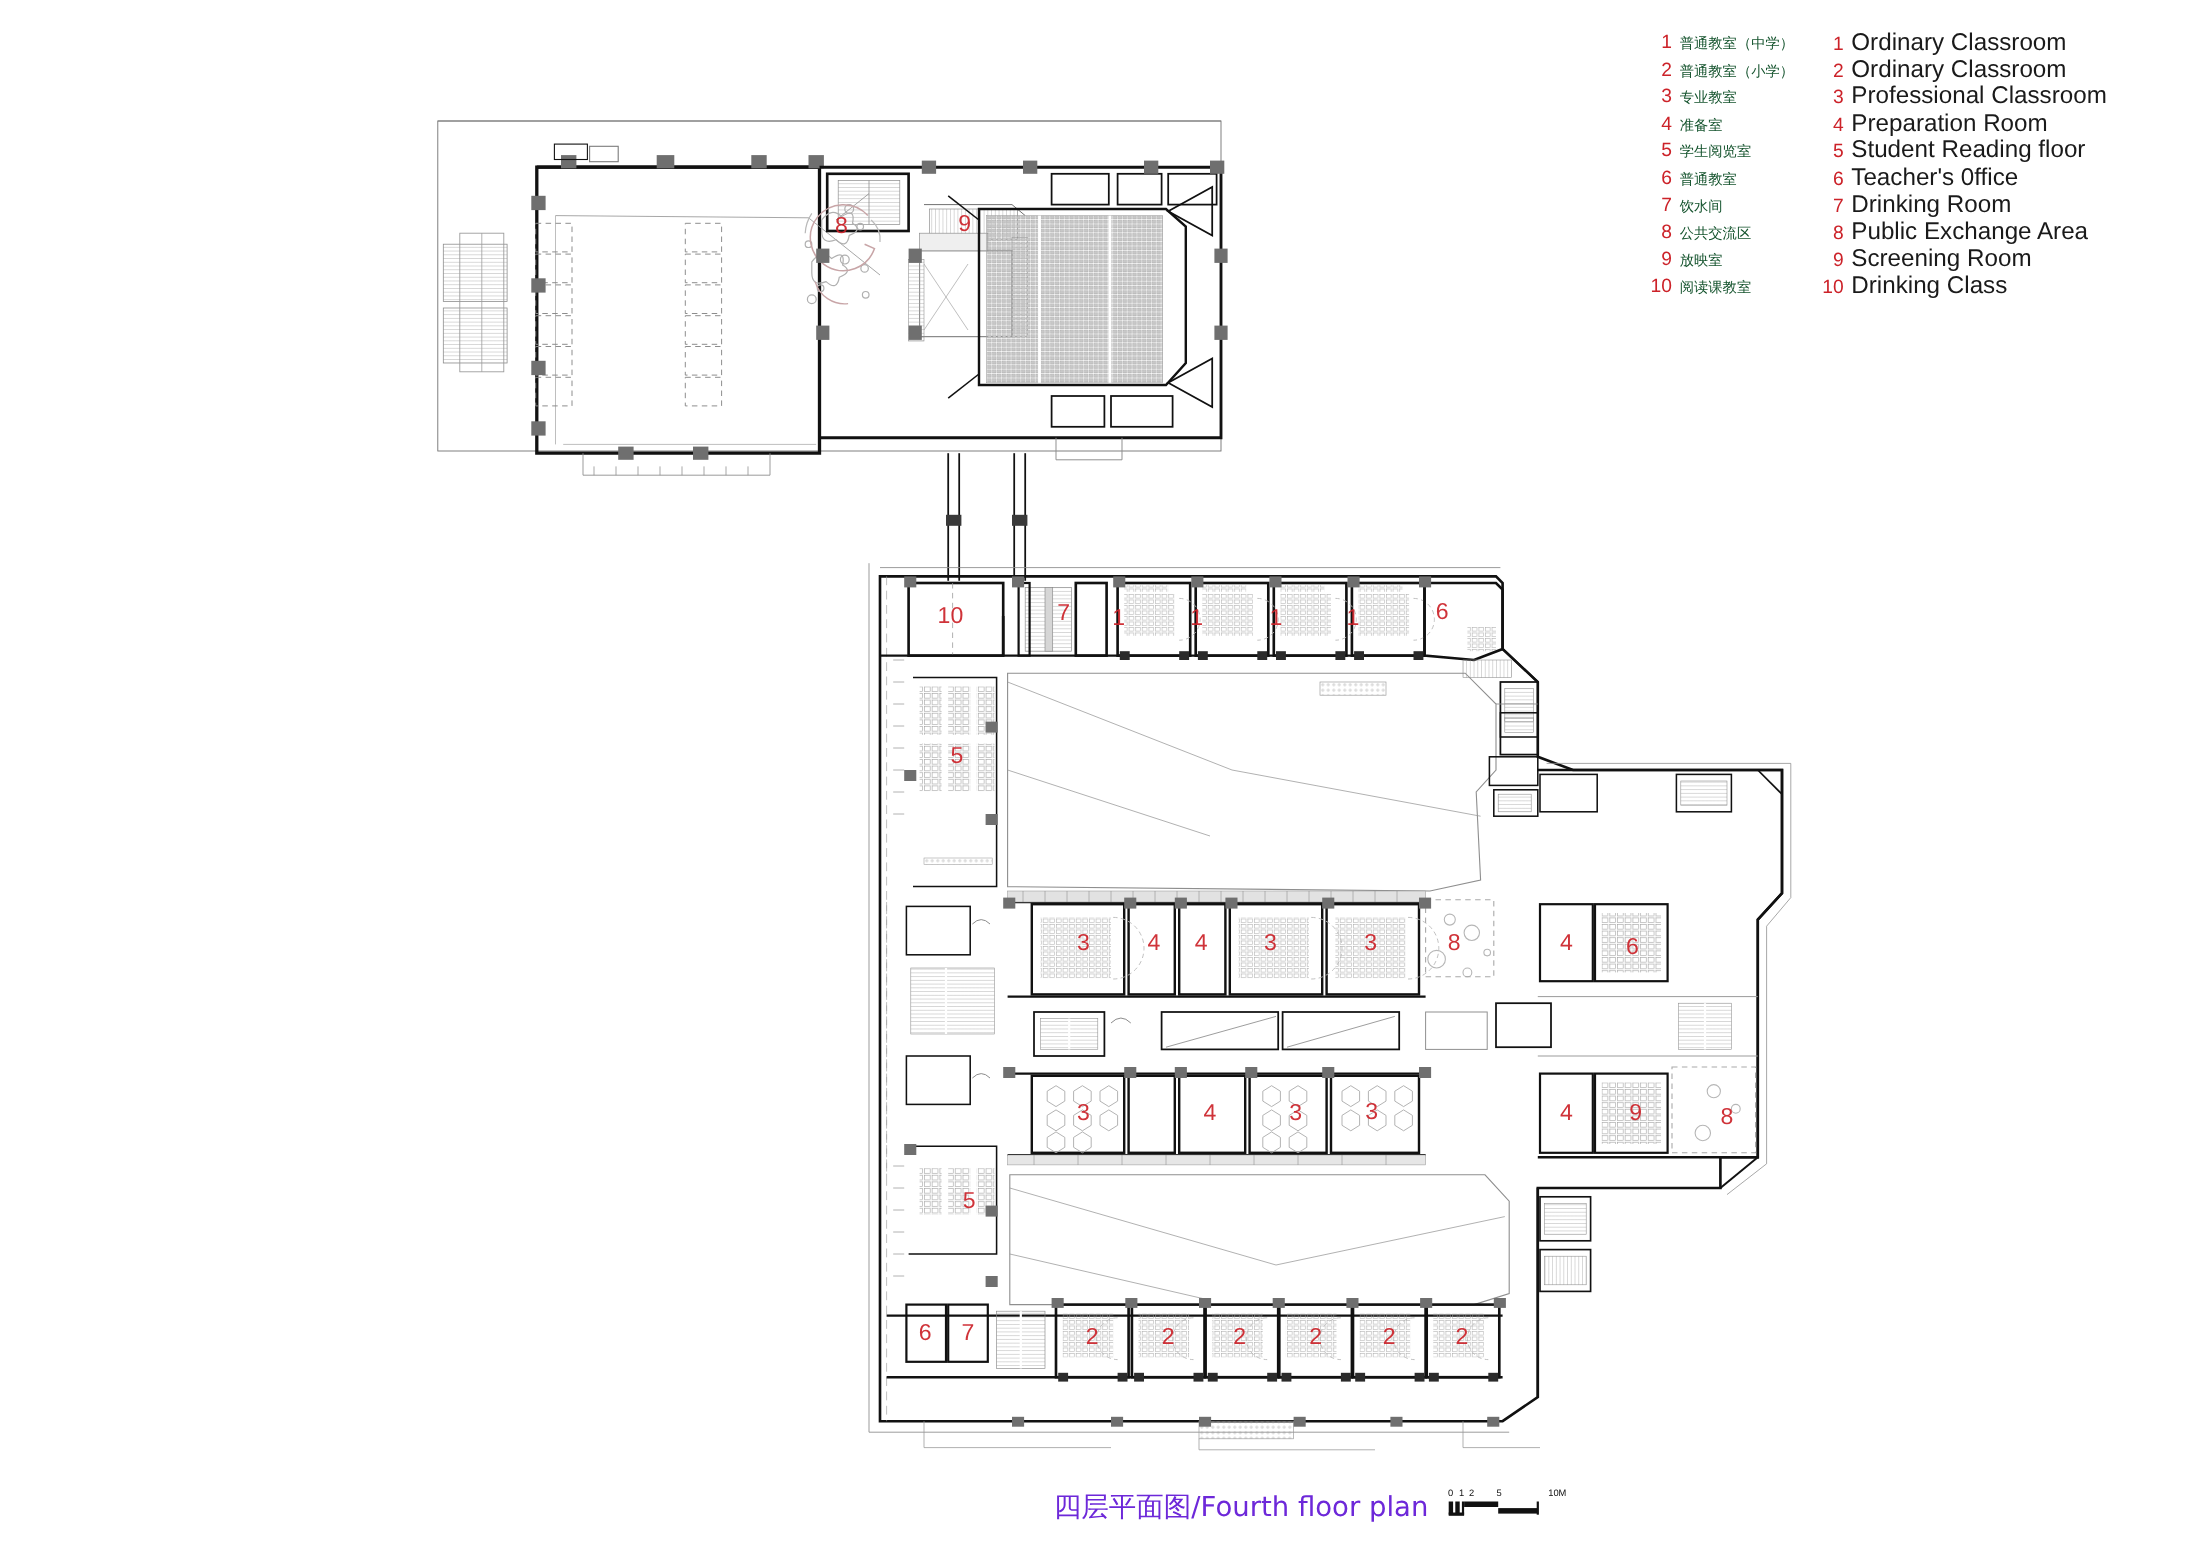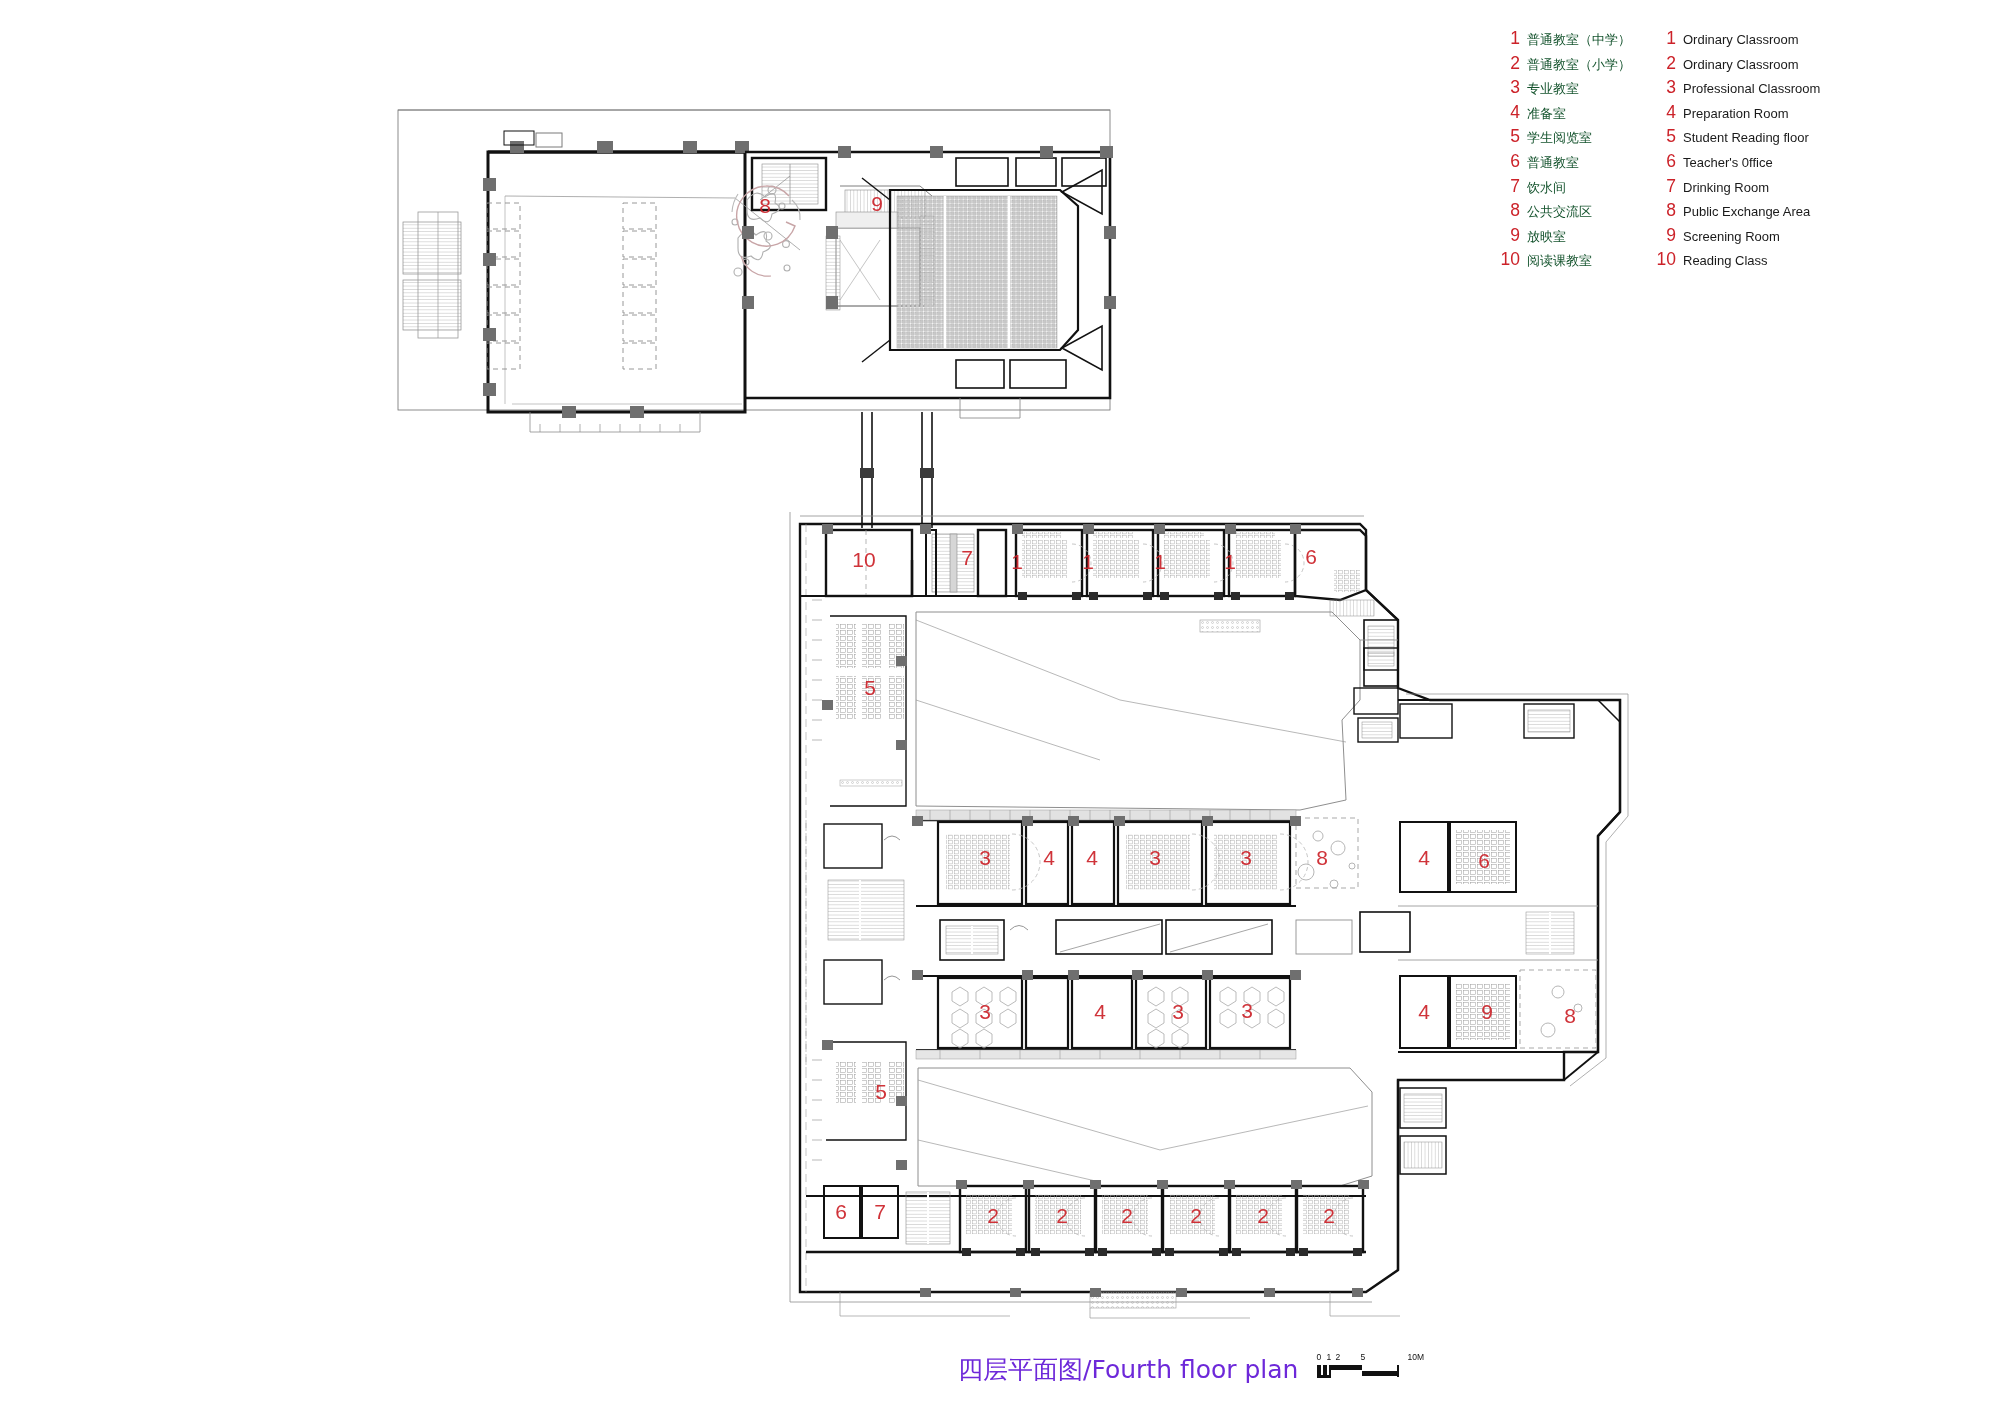--- a/index.html
+++ b/index.html
@@ -41,21 +41,21 @@
     font-family: "Liberation Sans", sans-serif;
   }
   .legend-cn {
     color: #14532d;
     font-size: 13px;
     font-family: "DejaVu Sans", sans-serif;
     letter-spacing: 0px;
   }
   .legend-en {
     color: #1a1a1a;
-    font-size: 13px;
+    font-size: 22px;
     font-family: "Liberation Sans", sans-serif;
   }
   #legend-col-cn { width: 156px; }
 
   
   #title-block {
     position: absolute;
     left: 958px;
     top: 1352px;
     display: flex;
@@ -819,21 +819,21 @@
       <div class="legend-row">
         <span class="legend-num">8</span>
         <span class="legend-en">Public Exchange Area</span>
       </div>
       <div class="legend-row">
         <span class="legend-num">9</span>
         <span class="legend-en">Screening Room</span>
       </div>
       <div class="legend-row">
         <span class="legend-num">10</span>
-        <span class="legend-en">Reading Class</span>
+        <span class="legend-en">Drinking Class</span>
       </div>
     </div>
 </div>
 
 <div id="title-block">
   <div id="plan-title">四层平面图/Fourth floor plan</div>
   <div id="scale-bar">
     <span class="sc-lbl" style="left:0px;">0</span>
     <span class="sc-lbl" style="left:10px;">1</span>
     <span class="sc-lbl" style="left:19px;">2</span>

